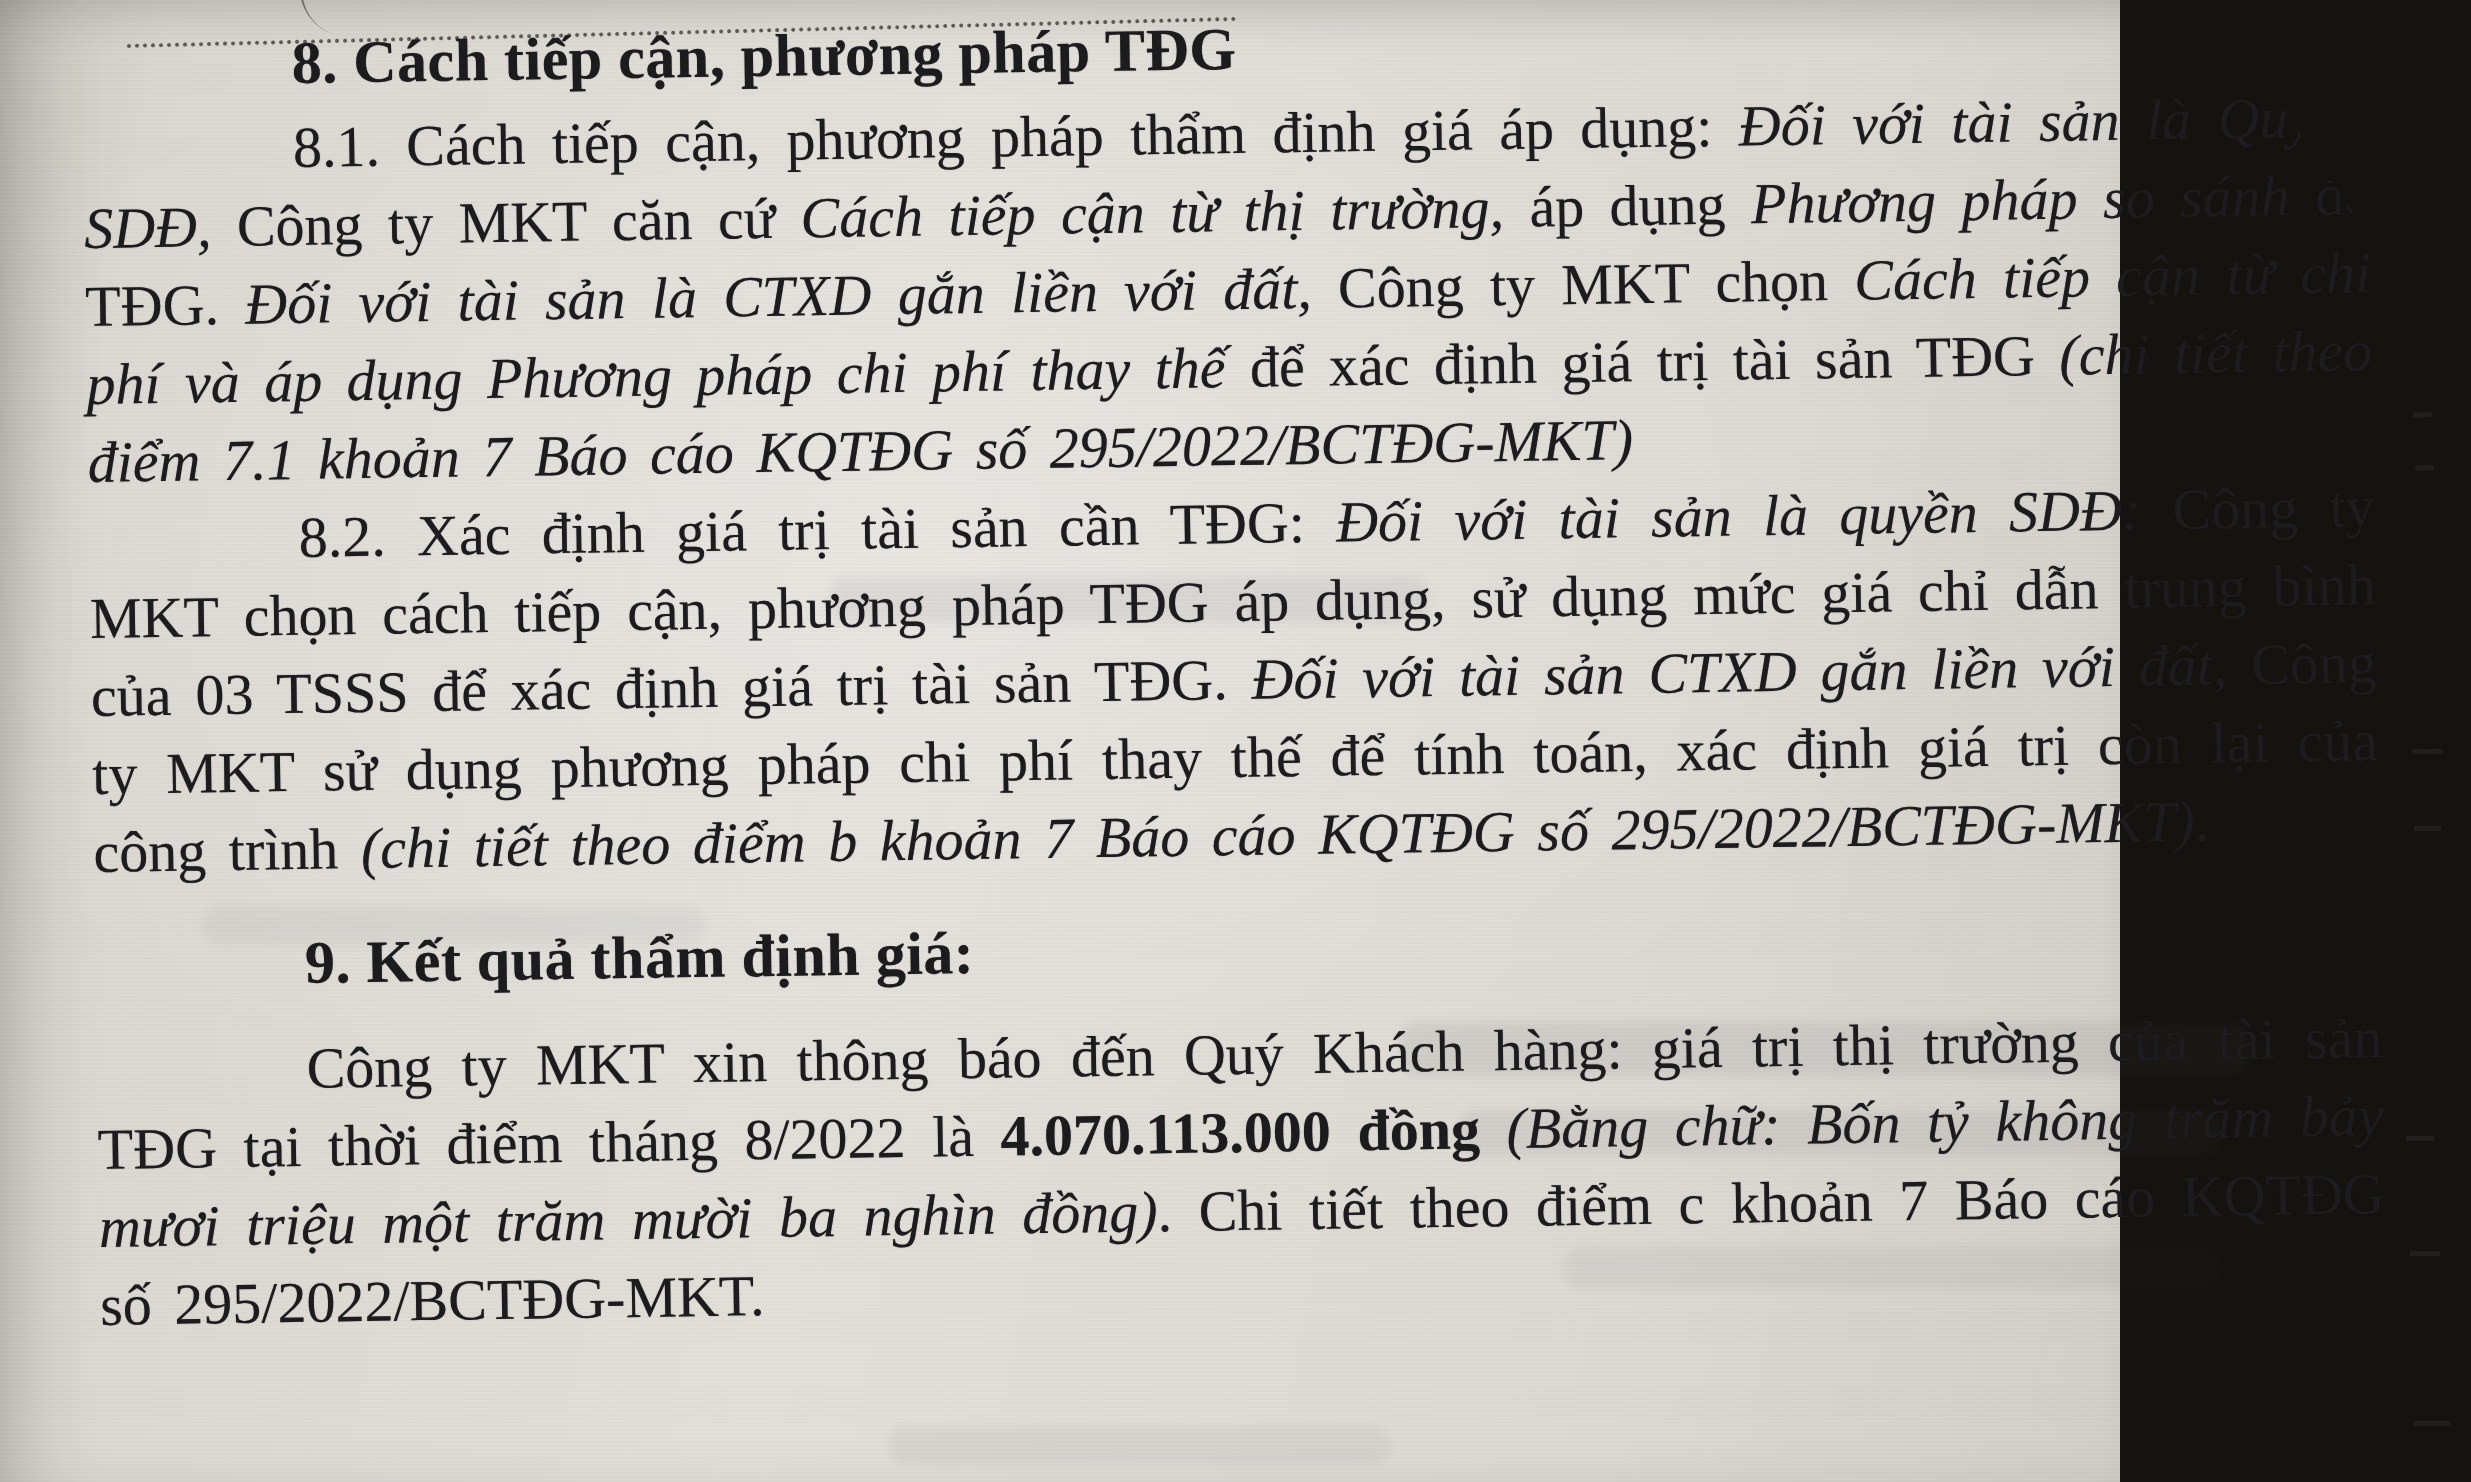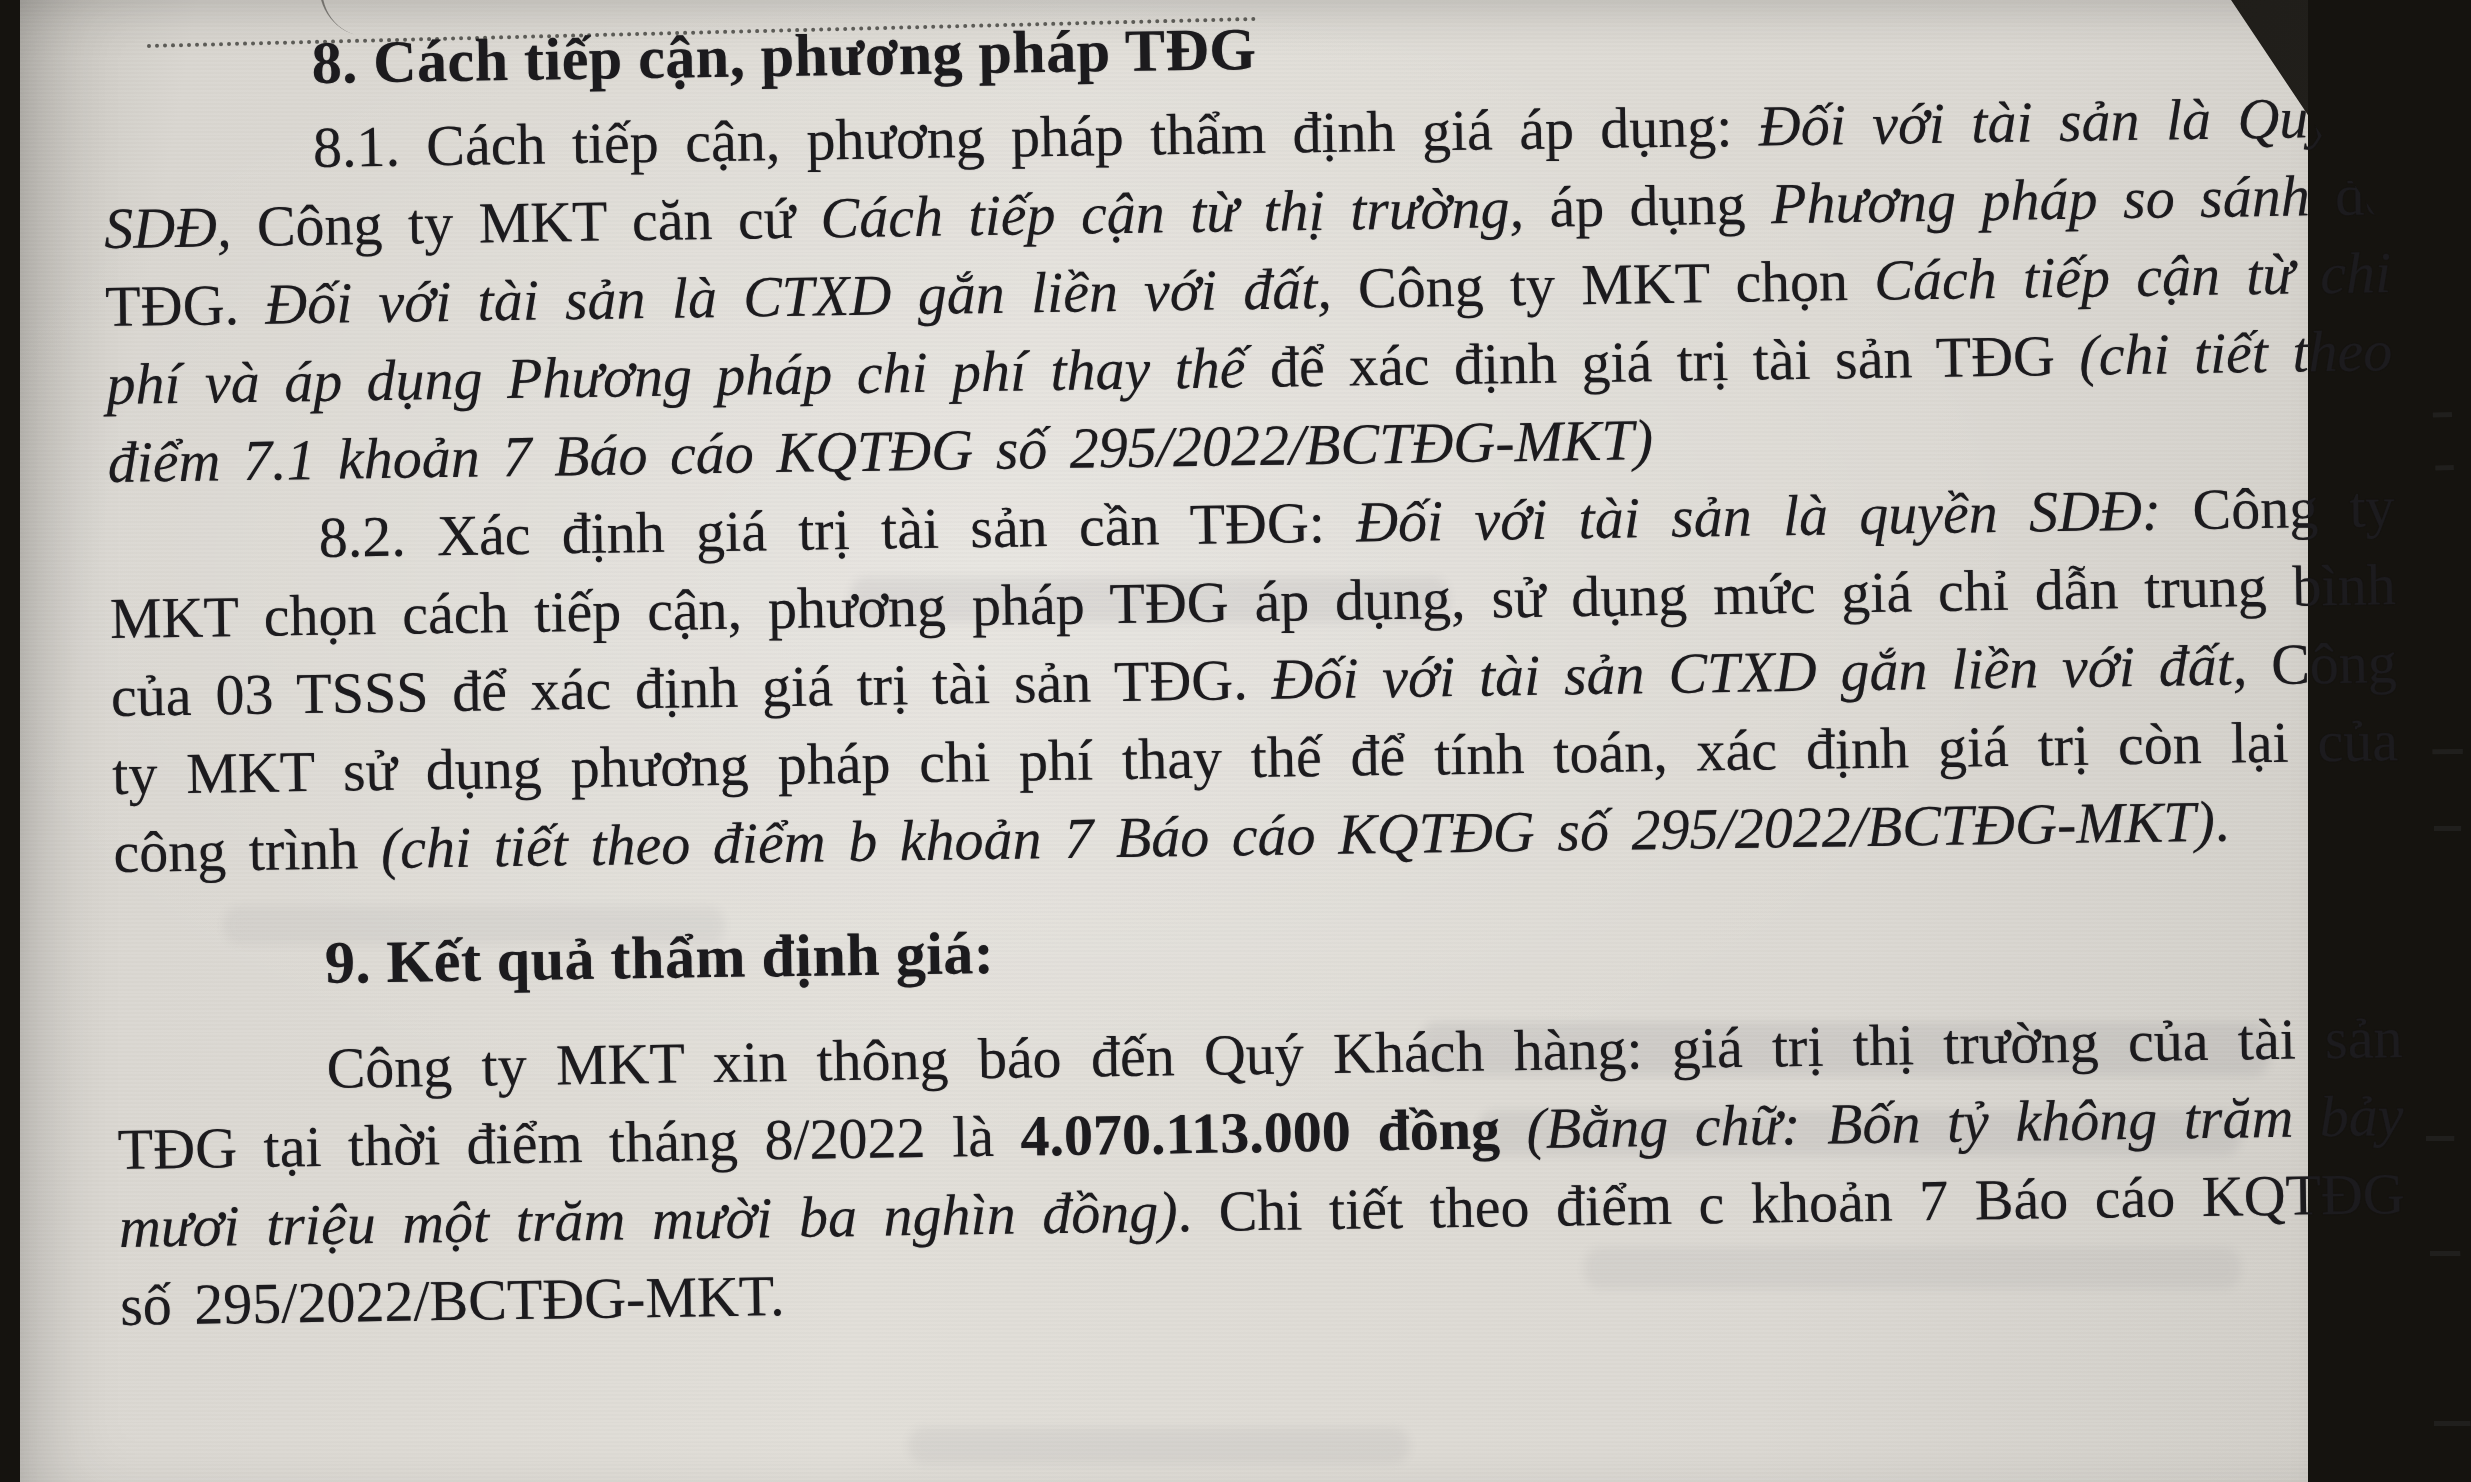--- a/index.html
+++ b/index.html
@@ -1,22 +1,22 @@
 <!DOCTYPE html>
 <html><head>
 <meta charset="utf-8">
 <style>
   html,body{margin:0;padding:0;}
   body{
     width:2472px;height:1482px;overflow:hidden;
     background:#15130f;
     font-family:"Liberation Serif","DejaVu Serif",serif;
   }
-  .photo{position:relative;width:2288px;height:1482px;background:
-    linear-gradient(115deg,#0d0c0a 0%,#1b1915 55%,#262420 100%); margin-left: 20px;}
+  .photo{position:relative;width:2120px;height:1482px;background:
+    linear-gradient(115deg,#0d0c0a 0%,#1b1915 55%,#262420 100%);}
   
   .paper{
     position:absolute;inset:0;
     background:
       repeating-linear-gradient(0deg, rgba(0,0,0,0.015) 0 1.9px, rgba(255,255,255,0.01) 1.9px 3.9px),
       radial-gradient(1545px 869px at 42% 38%, rgba(255,255,255,0.22), rgba(255,255,255,0) 70%),
       linear-gradient(100deg,#c9c6c0 0%,#dad7d1 7%,#e2dfd9 42%,#dcd9d3 78%,#d2cfc9 100%);
     clip-path:polygon(0px 0px,2211px 0px,2429px 326px,2443px 743px,2434px 1149px,2454px 1482px,0px 1482px);
     box-shadow:inset 58px 0 87px -48px rgba(0,0,0,0.22), inset 0 39px 58px -39px rgba(0,0,0,0.18);
   }

